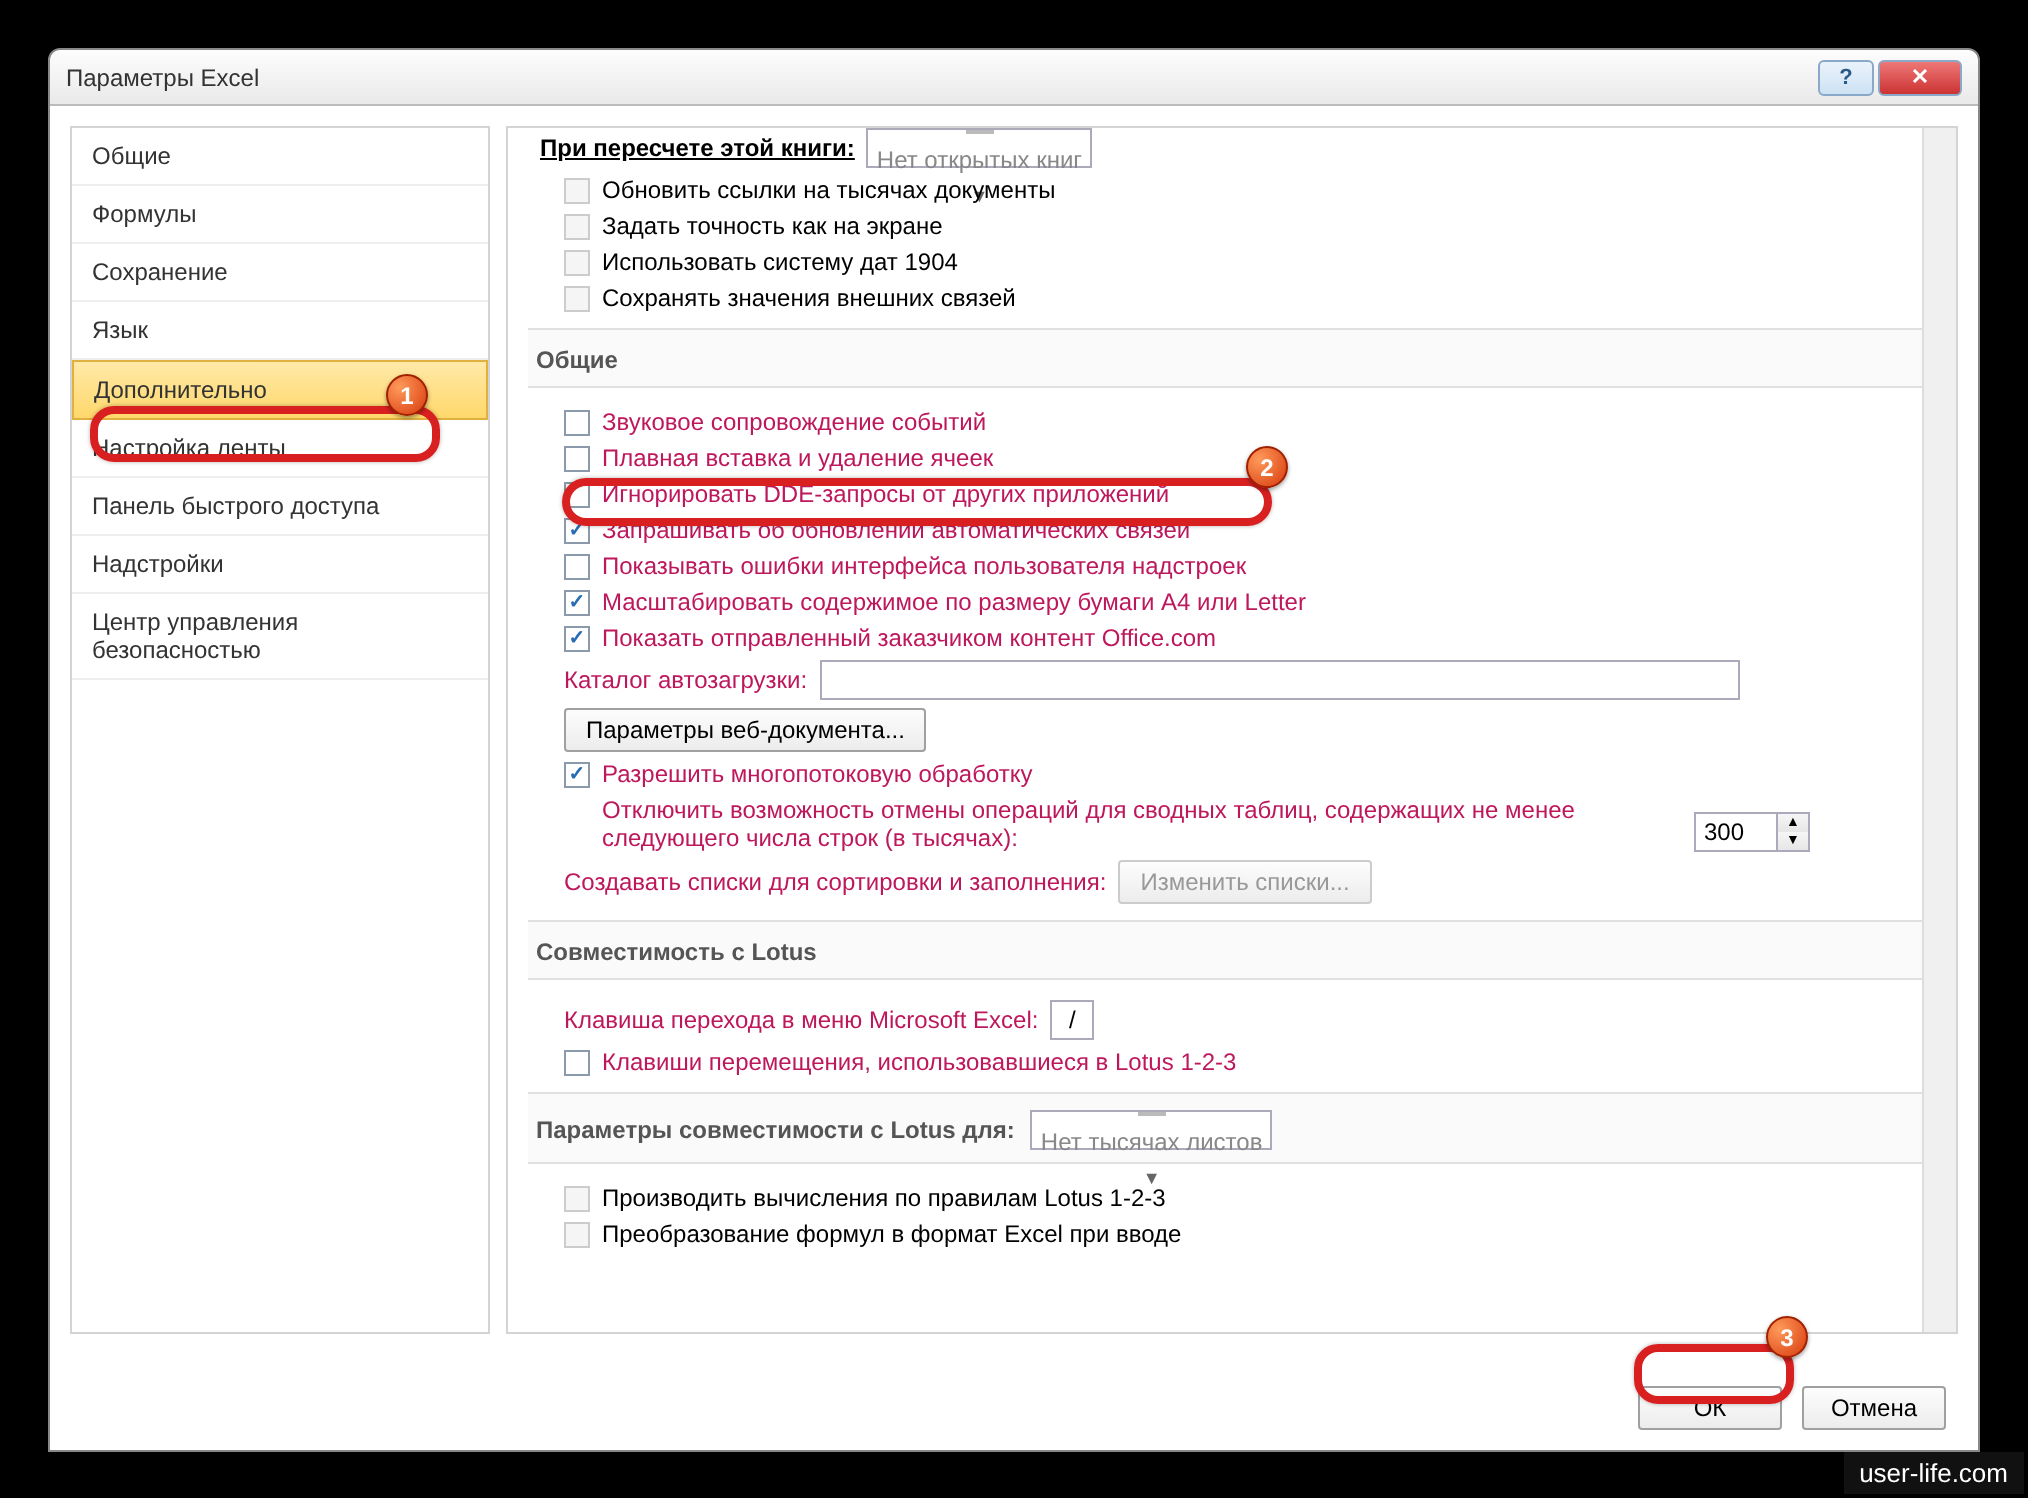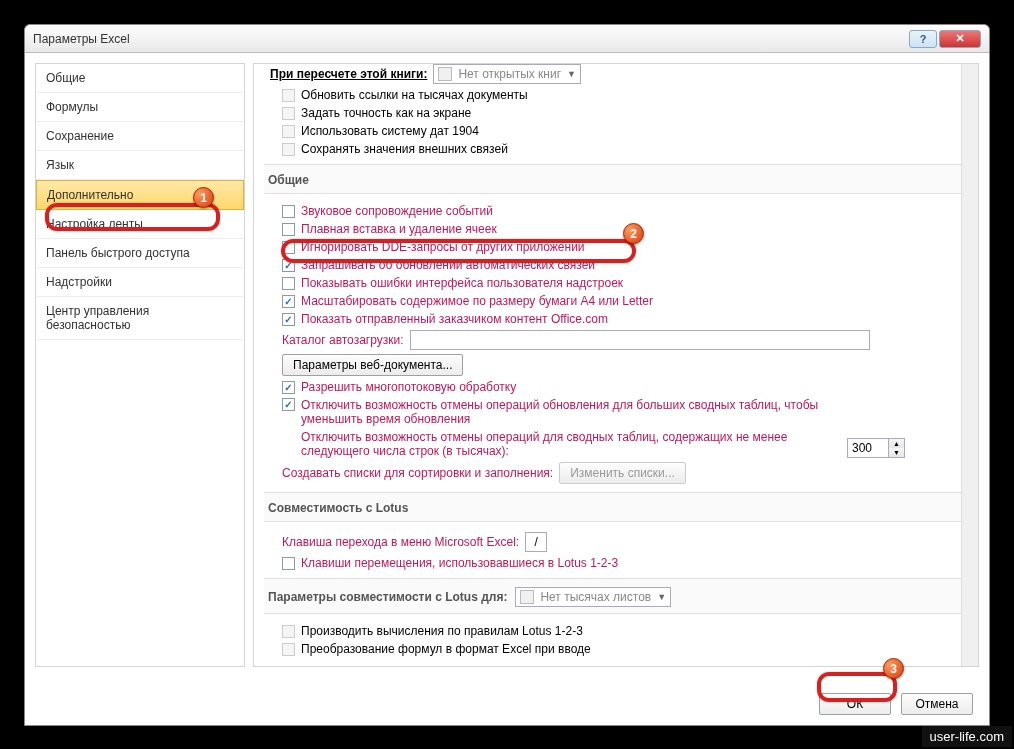--- a/index.html
+++ b/index.html
@@ -19,21 +19,21 @@
 .sect-head { font-weight: bold; color: #555; padding: 8px 4px 6px; border-top: 1px solid #e0e0e0; border-bottom: 1px solid #e0e0e0; margin: 6px 0 8px 0; background: #fafafa; }
 .row { display: flex; align-items: center; gap: 6px; padding: 2px 0 2px 18px; }
 .cb { width: 13px; height: 13px; border: 1px solid #8a9aaa; background: #fff; display: inline-flex; align-items: center; justify-content: center; font-size: 10px; color: #2a6db3; cursor: pointer; }
 .cb.checked::after { content: "✓"; font-weight: bold; }
 .lbl { color: #be185d; }
 .lbl.dis, .row.dis .lbl, .row.dis .cb { color: #000000; border-color: #ccc; }
 .row.dis .cb { background: #f5f5f5; }
 .field { border: 1px solid #aab; height: 20px; padding: 0 4px; }
 .btn { border: 1px solid #a0a0a0; background: linear-gradient(#fdfdfd,#ececec); padding: 3px 10px; cursor: pointer; border-radius: 2px; }
 .btn.dis { color: #999; border-color: #ccc; cursor: default; }
-.dd { border: 1px solid #aab; height: 20px; display: inline-flex; align-items: center; padding: 0 4px; gap: 6px; background: #fff; color: #888; }
+.dd { border: 1px solid #aab; height: 20px; display: inline-flex; align-items: center; padding: 0 4px; gap: 6px; background: #fff; color: #888; flex-direction: column; }
 .dd .ico { width: 14px; height: 14px; border: 1px solid #bbb; background: #f0f0f0; display: inline-block; }
 .dd .arrow { font-size: 9px; color: #666; }
 .sp { border: 1px solid #aab; height: 20px; display: inline-flex; }
 .sp input { border: none; width: 40px; padding: 0 4px; }
 .sp .arrows { width: 16px; display: flex; flex-direction: column; }
 .sp .arrows span { flex: 1; font-size: 7px; text-align: center; border-left: 1px solid #aab; background: linear-gradient(#f6f6f6,#e6e6e6); cursor: pointer; line-height: 9px; }
 .footer { position: absolute; bottom: 10px; right: 16px; display: flex; gap: 10px; }
 .footer .btn { width: 72px; text-align: center; }
 .callout { position: absolute; border: 4px solid #d92020; border-radius: 12px; pointer-events: none; box-shadow: 0 0 2px rgba(0,0,0,.3); }
 .badge { position: absolute; width: 21px; height: 21px; border-radius: 50%; background: radial-gradient(circle at 30% 30%, #ff9a5a, #d73a0e); color: #fff; font-weight: bold; display: flex; align-items: center; justify-content: center; font-size: 12px; border: 1px solid #a02000; box-shadow: 0 1px 2px rgba(0,0,0,.4); }
@@ -128,24 +128,20 @@
             <input class="field" style="flex: 1 1 0%; max-width: 460px;" value="">
           </div>
         <div class="row">
             <button class="btn">Параметры веб-документа...</button>
           </div>
 
         <div class="row">
             <span class="cb checked"></span>
             <span class="lbl">Разрешить многопотоковую обработку</span>
           </div>
-        <div class="row" style="align-items:flex-start">
-            <span class="cb checked"></span>
-            <span class="lbl" style="max-width:580px">Отключить возможность отмены операций обновления для больших сводных таблиц, чтобы уменьшить время обновления</span>
-          </div>
 
         <div class="row" style="align-items:flex-end">
           <span class="lbl" style="max-width:540px;margin-left:19px">Отключить возможность отмены операций для сводных таблиц, содержащих не менее следующего числа строк (в тысячах):</span>
           <span class="sp">
               <input value="300" style="">
               <span class="arrows">
                 <span>▲</span>
                 <span>▼</span>
               </span>
             </span>

